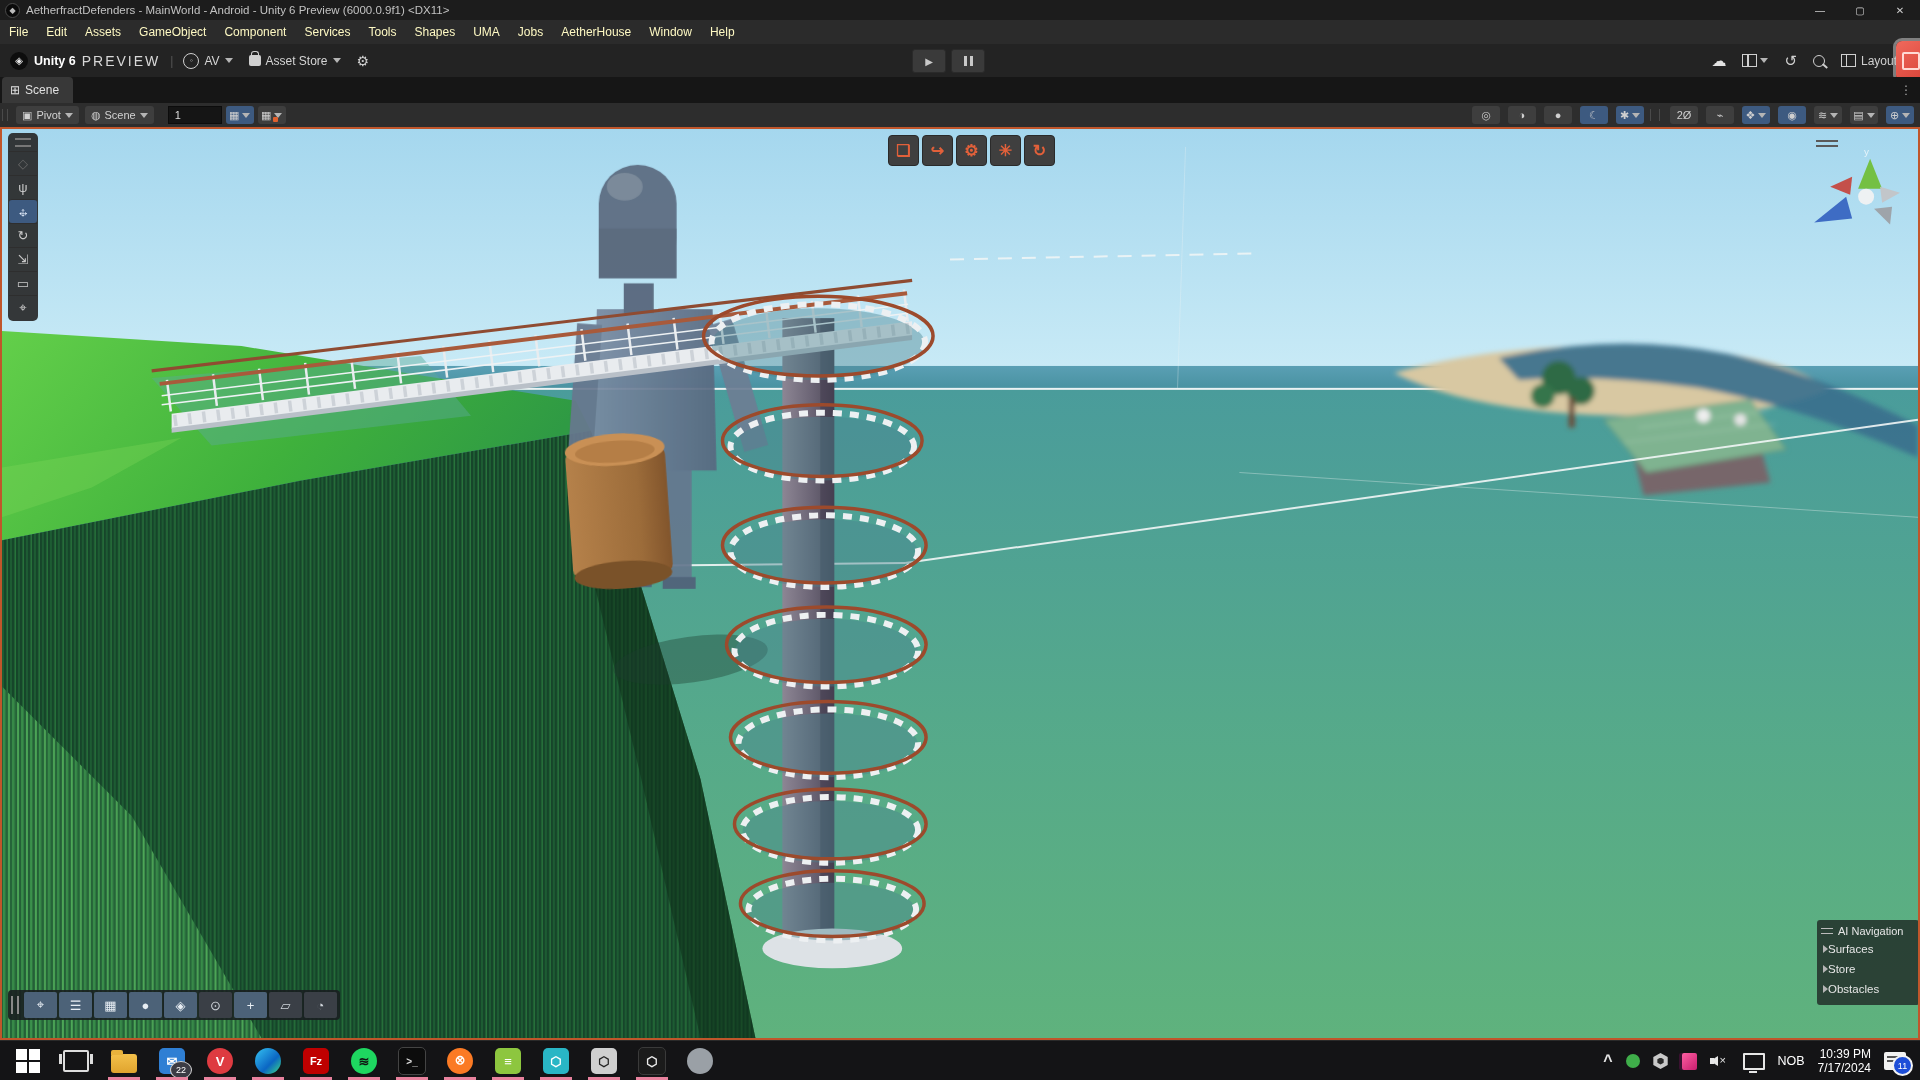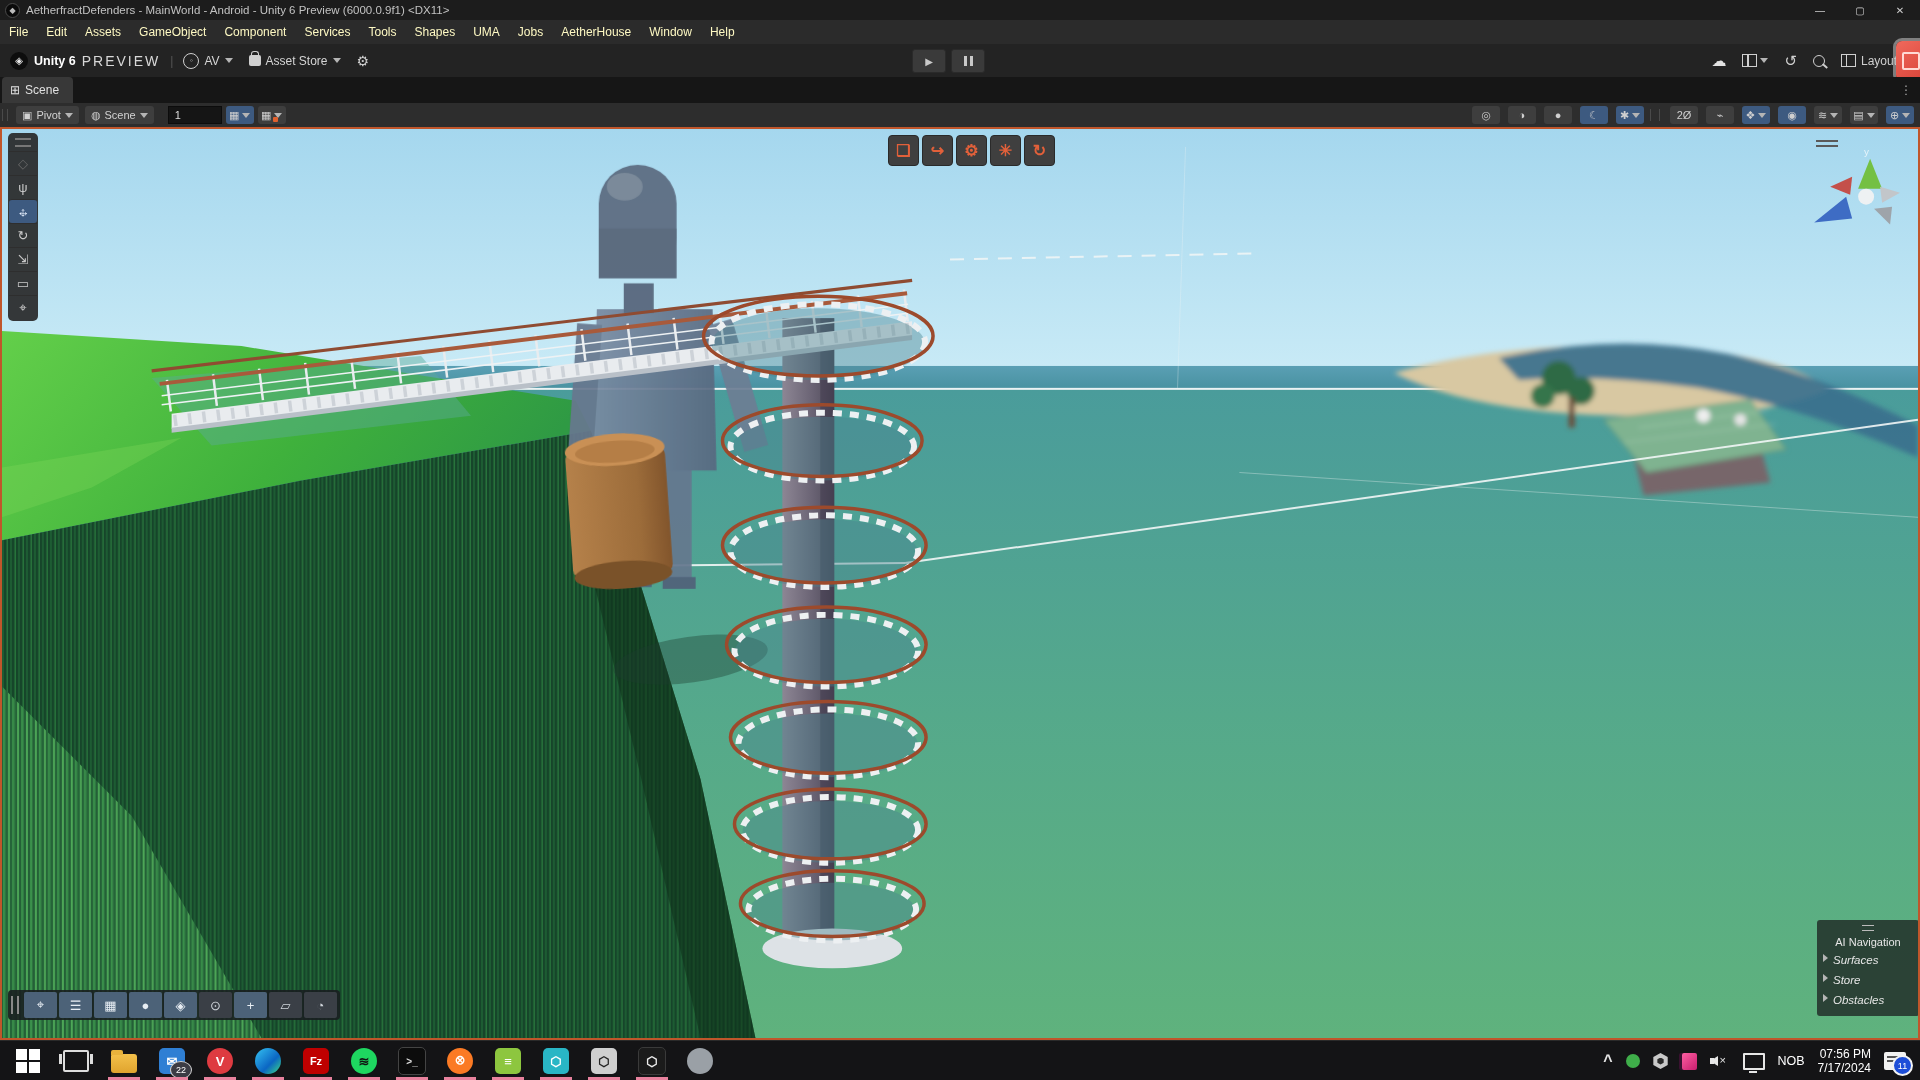--- a/index.html
+++ b/index.html
@@ -80,23 +80,23 @@
 
   .canvas-burger{position:absolute;left:1814px;top:8px;width:22px;}
   .canvas-burger i{display:block;height:2px;background:#5a5a5a;margin:3px 0;}
 
   .bl-toolbar{position:absolute;left:6px;top:861px;background:rgba(25,28,32,.88);border-radius:4px;display:flex;align-items:center;padding:2px 3px;gap:2px;}
   .bl-handle{width:4px;height:18px;border-left:2px solid #888;border-right:2px solid #888;margin-right:3px;}
   .bl-btn{width:33px;height:26px;background:#4c6278;border-radius:2px;display:flex;align-items:center;justify-content:center;color:#e8eef4;font-size:13px;}
   .bl-btn.off{background:#3a3f46;color:#cfd4da;}
 
   .ai-nav{position:absolute;left:1815px;top:791px;width:102px;background:rgba(32,42,38,.82);border-radius:3px;padding:3px 0 6px;color:#e6e6e6;}
-  .ai-head{display:flex;align-items:center;gap:5px;padding:2px 4px;font-size:11px;flex-direction:column;}
+  .ai-head{display:flex;align-items:center;gap:5px;padding:2px 4px;font-size:11px;}
   .ai-handle{width:12px;border-top:1.5px solid #bbb;border-bottom:1.5px solid #bbb;height:4px;}
-  .ai-item{display:flex;gap:5px;padding:4px 4px 4px 6px;font-size:11.5px;font-style:italic;}
+  .ai-item{display:flex;align-items:center;padding:4px 4px 4px 6px;font-size:11.5px;}
   .tri{width:0;height:0;border-top:4px solid transparent;border-bottom:4px solid transparent;border-left:5px solid #b5b5b5;}
 
   
   .taskbar{top:1040px;height:40px;background:#141416;border-top:1px solid #2a2a2a;}
   .tb-apps{display:flex;align-items:center;gap:20px;margin-left:14px;height:40px;}
   .app{position:relative;width:28px;height:40px;display:flex;align-items:center;justify-content:center;}
   .app .underline{position:absolute;bottom:0;left:-2px;right:-2px;height:4px;background:#e8829e;}
   .ic{width:26px;height:26px;border-radius:5px;display:flex;align-items:center;justify-content:center;font-weight:bold;font-size:13px;}
   .win-logo{display:grid;grid-template-columns:11px 11px;grid-template-rows:11px 11px;gap:2px;}
   .win-logo i{background:#fff;}
@@ -654,21 +654,21 @@
             <span class="box"></span>
             <span class="cone"></span>
             <span class="x">×</span>
           </span>
       </span>
       <span class="tray-ico">
           <span class="monitor"></span>
         </span>
       <span style="color:#fff;font-size:12.5px;">NOB</span>
       <div class="clock">
-        <span>07:56 PM</span>
+        <span>10:39 PM</span>
         <span>7/17/2024</span>
       </div>
       <span class="tray-ico" style="margin-right:6px;">
         <span class="notif">
             <i></i>
             <span class="nbadge">11</span>
           </span>
       </span>
     </div>
   </div>

